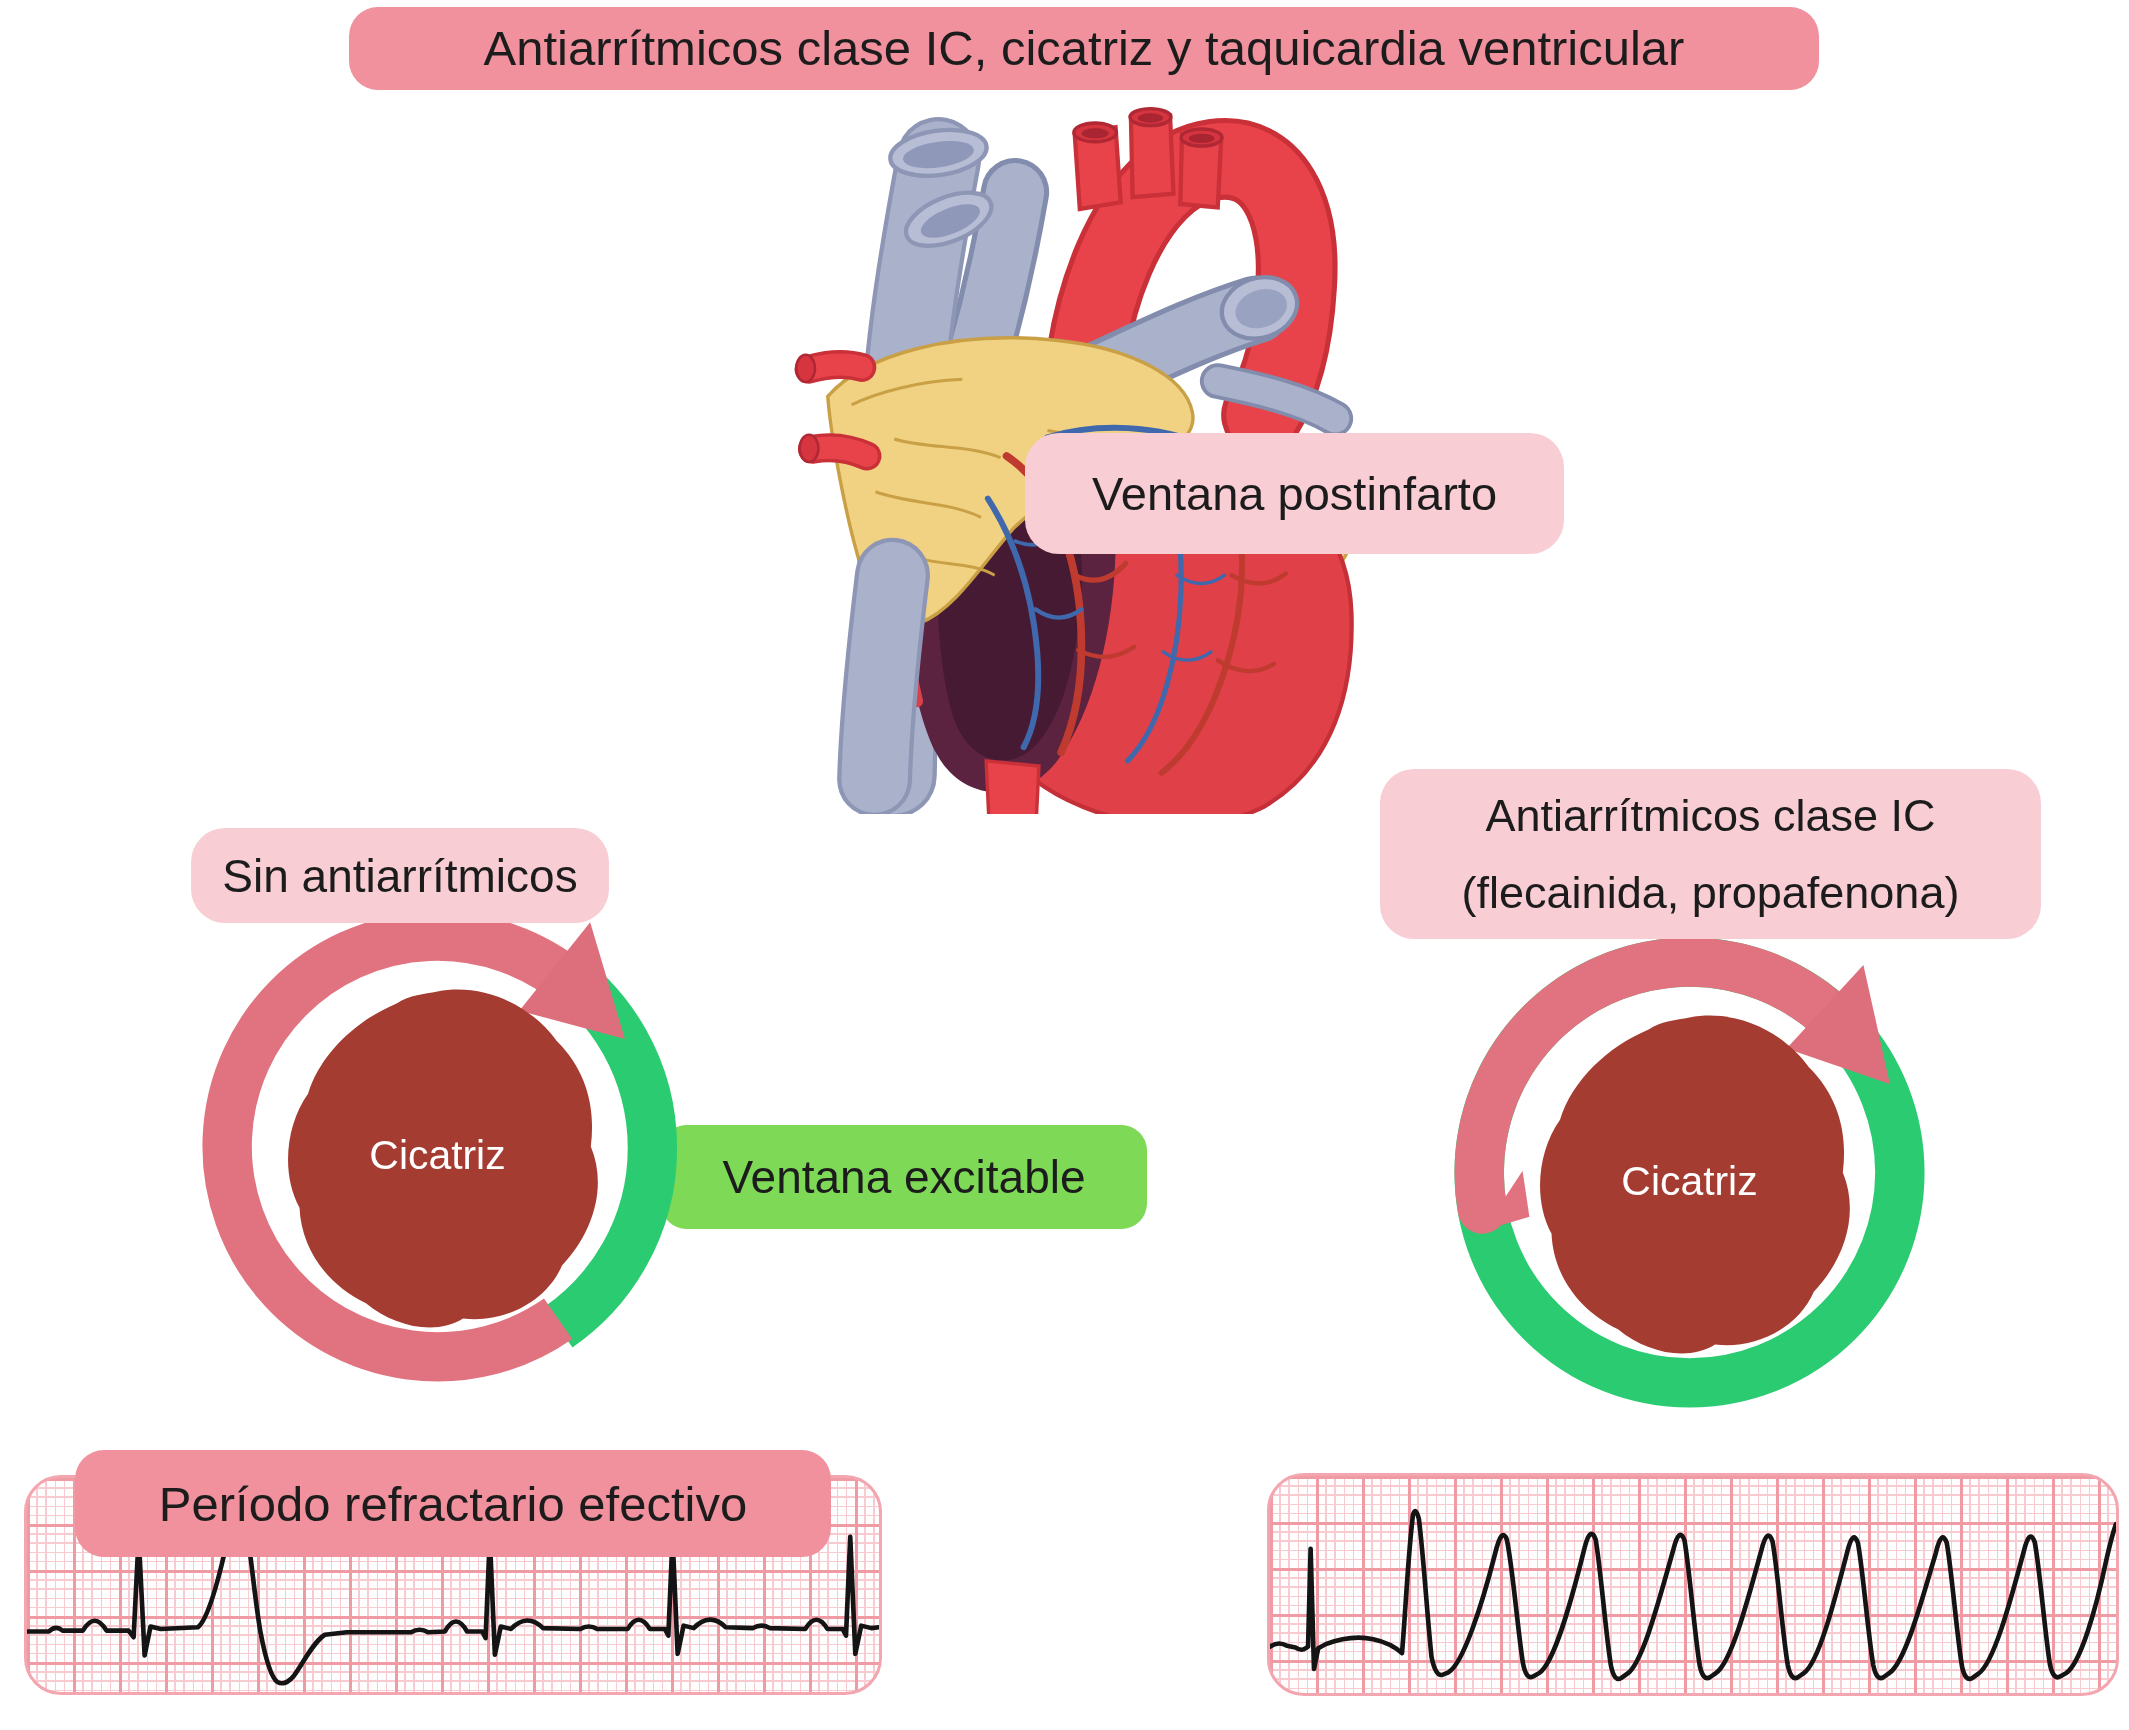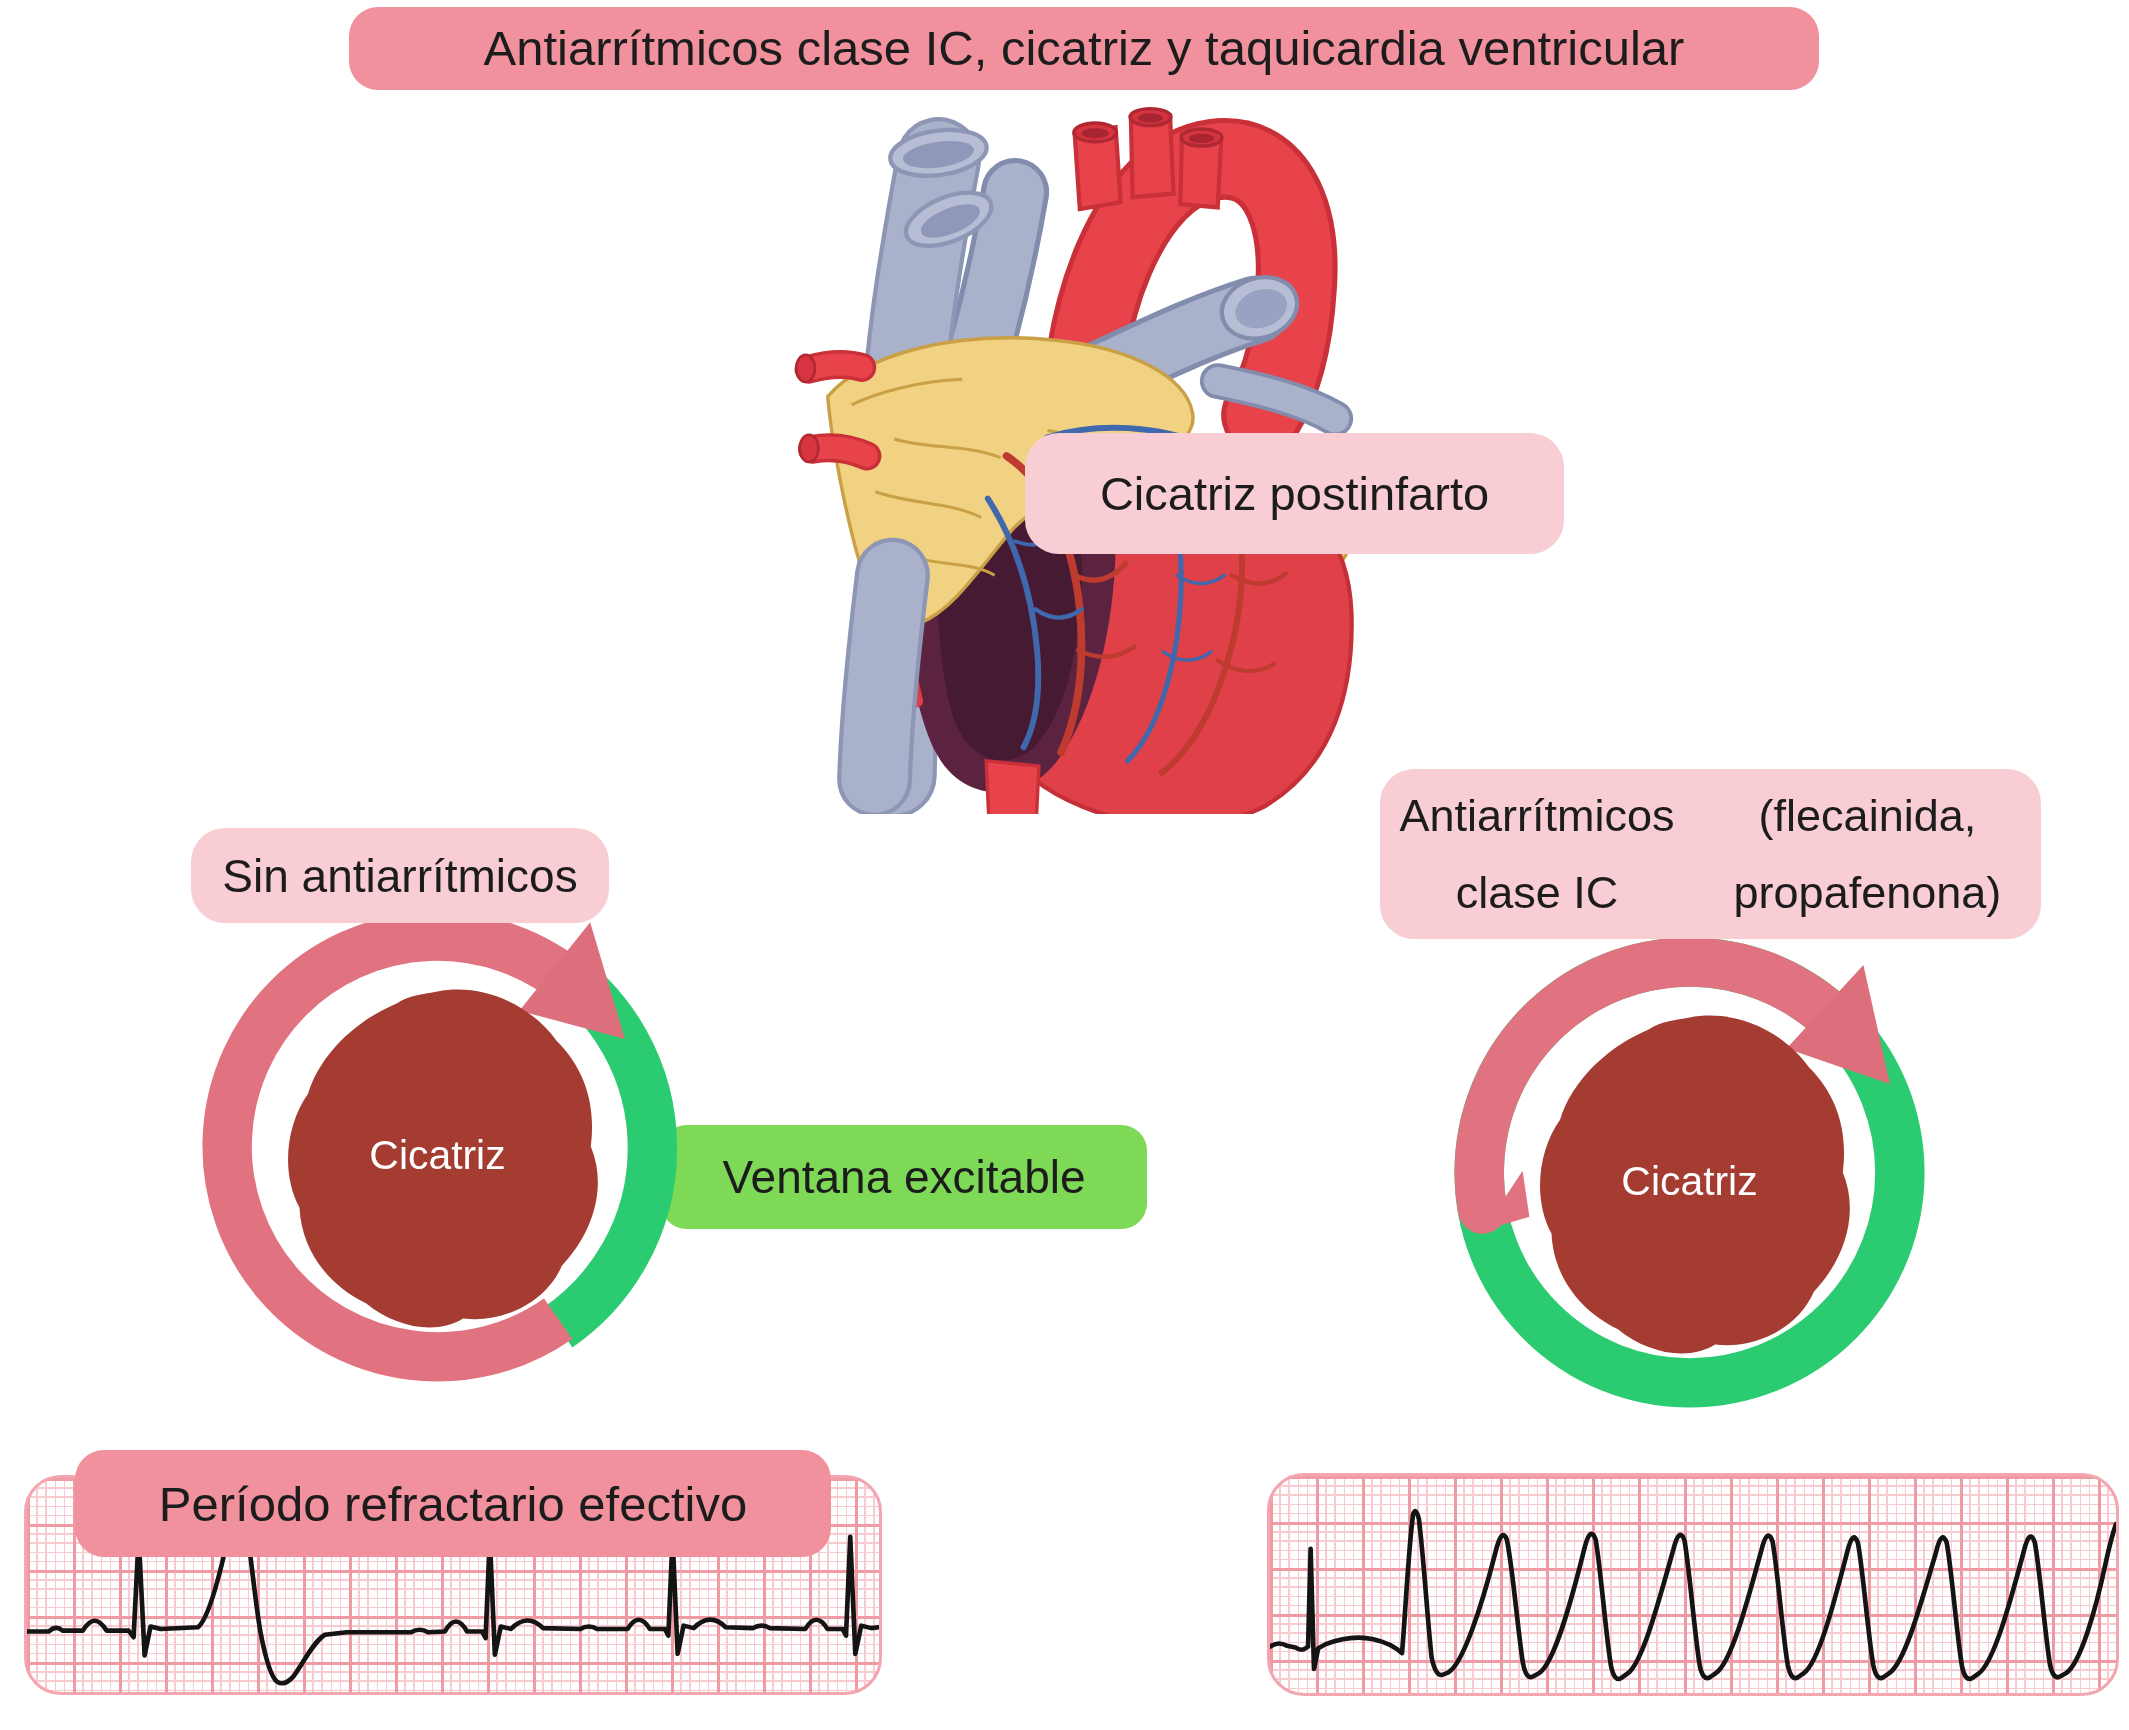--- a/index.html
+++ b/index.html
@@ -11,21 +11,21 @@
     position:absolute;display:flex;align-items:center;justify-content:center;
     text-align:center;color:#1c1c1c;box-sizing:border-box;
   }
   .banner-pink{background:#F0919D;border-radius:29px;z-index:3;}
   .light-pink{background:#F8Cdd4;background:#F8CDD4;border-radius:34px;z-index:3;}
   .green-box{background:#7ED957;border-radius:25.6px;z-index:1;margin-top:20px;}
   .title{left:349px;top:6.8px;width:1470px;height:83px;font-size:49px;}
   .heart-label{left:1025px;top:433px;width:539px;height:121px;font-size:47px;}
   .sin-label{left:191px;top:809px;width:418px;height:95px;font-size:46px;margin-top:19px;}
   .ventana{left:661px;top:1105px;width:486px;height:104px;font-size:46px;}
-  .right-header{left:1380px;top:769px;width:661px;height:170px;font-size:45px;line-height:1.72;flex-direction:row;justify-content:center;}
+  .right-header{left:1380px;top:769px;width:661px;height:170px;font-size:45px;line-height:1.72;flex-direction:column;justify-content:center;}
   .periodo{left:75px;top:1450px;width:756px;height:107px;font-size:49px;z-index:4;}
   .circle-svg{position:absolute;z-index:2;}
   .heart-svg{position:absolute;left:792px;top:98px;z-index:1;}
   .ecg{
     position:absolute;box-sizing:border-box;z-index:2;
     background-color:#FFFEFE;
     background-image:
       repeating-linear-gradient(to right,#F09AA4 0 2.6px,transparent 2.6px 46px),
       repeating-linear-gradient(to bottom,#F09AA4 0 2.6px,transparent 2.6px 46px),
       repeating-linear-gradient(to right,#F7CBD0 0 1.4px,transparent 1.4px 9.2px),
@@ -128,21 +128,21 @@
       <path d="M520 470 C536 540 530 620 498 700 C480 744 458 774 434 792" stroke="#BF3A2F" stroke-width="7"></path>
       <path d="M516 560 C540 574 562 572 580 558" stroke="#BF3A2F" stroke-width="5"></path>
       <path d="M500 660 C524 676 548 676 566 664" stroke="#BF3A2F" stroke-width="5"></path>
       <path d="M448 470 C462 540 460 620 440 690 C428 732 412 760 394 778" stroke="#4068AC" stroke-width="6"></path>
       <path d="M452 560 C472 574 492 572 508 560" stroke="#4068AC" stroke-width="4"></path>
       <path d="M436 650 C456 664 476 662 492 650" stroke="#4068AC" stroke-width="4"></path>
       <path d="M540 500 C560 514 580 512 596 500" stroke="#4068AC" stroke-width="5"></path>
     </g>
   </svg>
 
-  <div class="label light-pink heart-label">Cicatriz postinfarto</div>
+  <div class="label light-pink heart-label">Ventana postinfarto</div>
 
   <div class="label light-pink sin-label">Sin antiarrítmicos</div>
 
   <div class="label green-box ventana">Ventana excitable</div>
 
   <svg class="circle-svg" style="left:182px;top:891px" width="511" height="511" viewBox="0 0 600 600">
     <path d="M442 92 A255 255 0 0 1 442 512" stroke="#2BCB72" stroke-width="58" fill="none"></path>
     <path d="M441.7 502.3 A247 247 0 1 1 458.8 110.8" stroke="#E0737F" stroke-width="58" fill="none"></path>
     <polygon points="-55,-66 72,0 -38,66" fill="#DD6F7C" transform="translate(470,122) rotate(46)"></polygon>
     <path d="M300 118 C352 108 408 132 440 176 C474 210 486 252 480 300 C500 348 482 402 446 440 C428 482 378 508 330 502 C298 522 250 512 216 484 C170 462 140 420 138 372 C116 332 122 274 148 238 C162 192 204 152 252 132 C268 122 284 121 300 118 Z" fill="#A43C32"></path>

